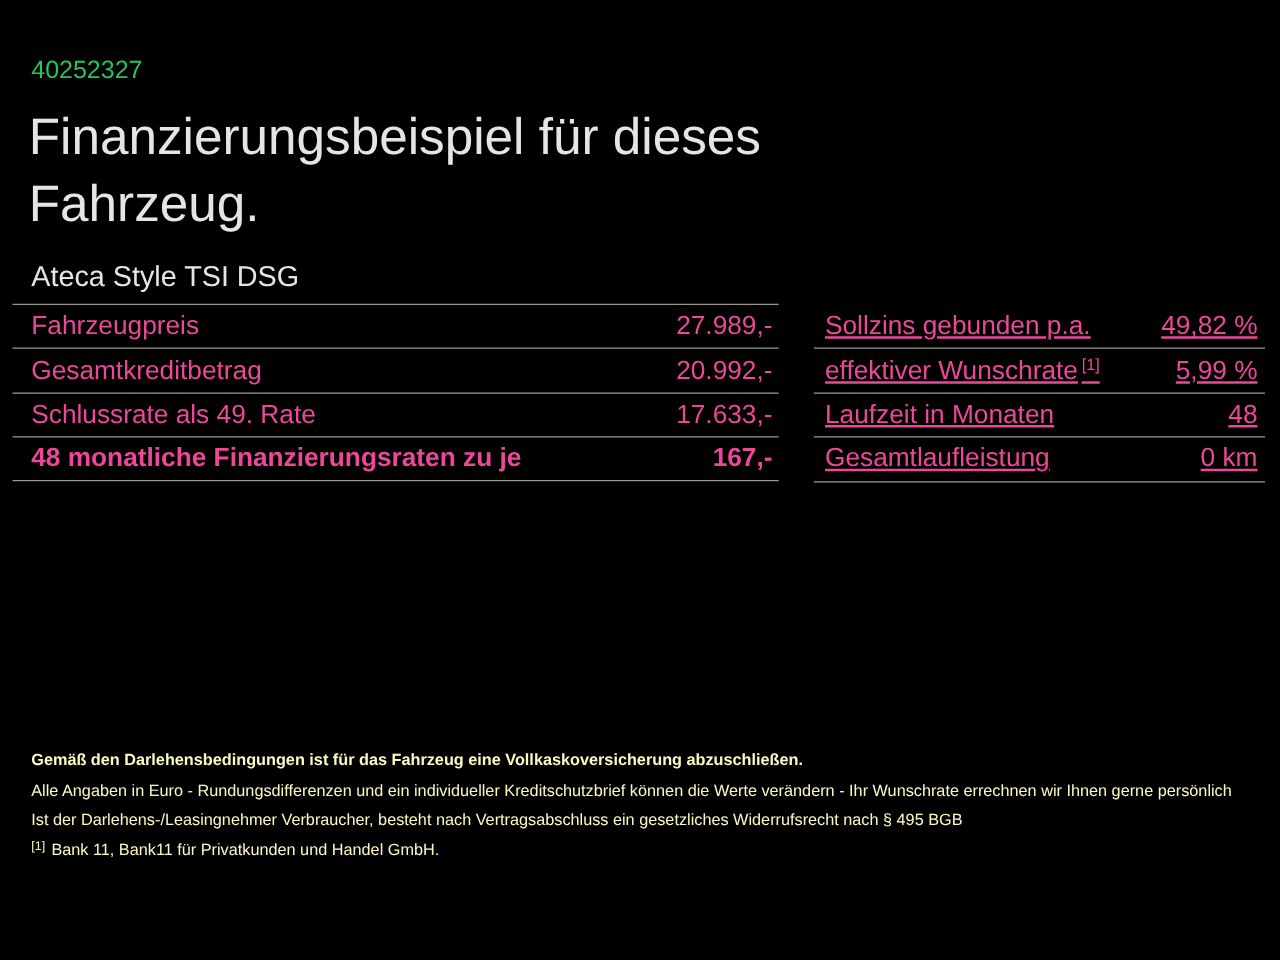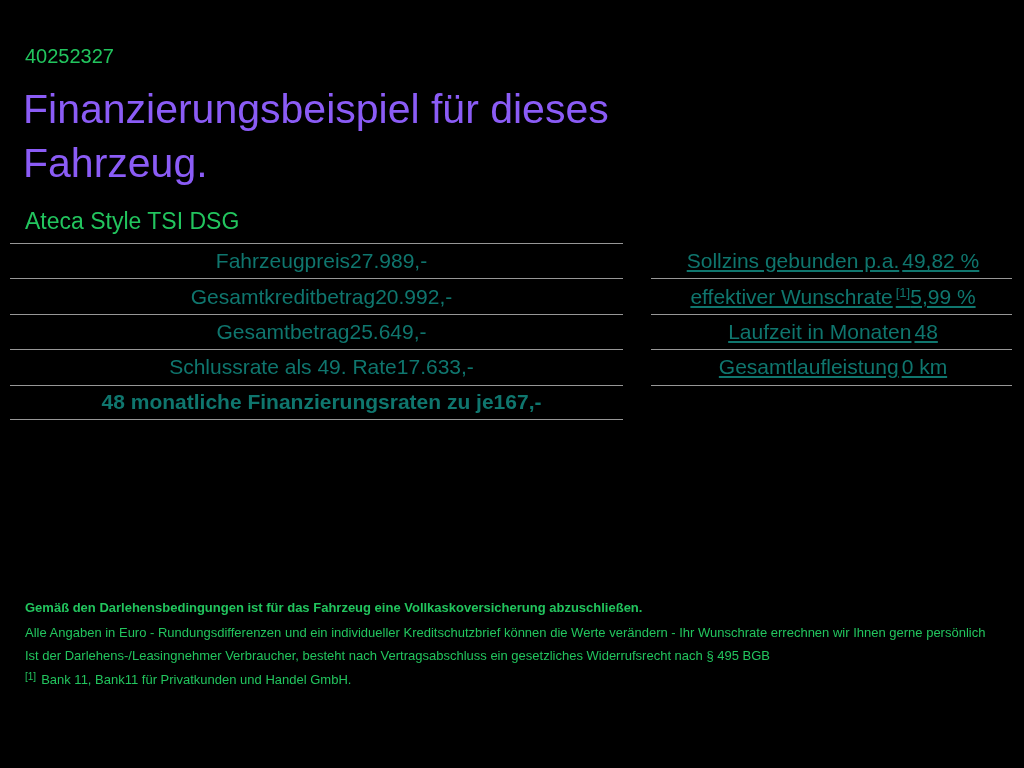--- a/index.html
+++ b/index.html
@@ -12,43 +12,43 @@
     overflow: hidden;
   }
   .id-number {
     position: absolute; left: 25px; top: 45px;
     font-size: 20px; color: #22c55e;
   }
   .page-title {
     position: absolute; left: 23px; top: 82px;
     width: 700px;
     font-size: 41px; font-weight: 400; line-height: 54px;
-    color: #8b5cf6;
+    color: #e5e5e5;
   }
   .vehicle-name {
     position: absolute; left: 25px; top: 208px;
-    font-size: 23px; color: #22c55e;
+    font-size: 23px; color: #e5e5e5;
   }
   .fin-table { position: absolute; }
   .fin-table .row {
     height: 35.4px;
-    display: flex; align-items: center; justify-content: center;
-    font-size: 21px; color: #0f766e;
+    display: flex; align-items: center; justify-content: space-between;
+    font-size: 21px; color: #ec4899;
     white-space: nowrap;
   }
   .table-left { left: 10px; top: 243px; width: 613px; }
   .table-left .row { border-top: 1px solid #979797; padding: 0 5px 0 15px; }
   .table-left .row:last-child { border-bottom: 1px solid #979797; }
   .table-right { left: 651px; top: 244px; width: 361px; }
   .table-right .row { border-bottom: 1px solid #979797; padding: 0 6px 0 9px; text-decoration: underline; }
   .row.bold { font-weight: bold; }
   .row .sup { font-size: 13px; position: relative; top: -7px; margin-left: 3px; }
   .footer-line {
     position: absolute; left: 25px;
-    font-size: 13px; color: #22c55e; white-space: nowrap;
+    font-size: 13px; color: #fef9c3; white-space: nowrap;
   }
   .footer-line.bold { font-weight: bold; }
   .fn-marker { font-size: 10px; position: relative; top: -4px; margin-right: 5px; }
 </style>
 </head>
 <body>
 
 <div class="id-number">40252327</div>
 
 <h1 class="page-title">Finanzierungsbeispiel für dieses Fahrzeug.</h1>
@@ -56,24 +56,20 @@
 <div class="vehicle-name">Ateca Style TSI DSG</div>
 
 <div class="fin-table table-left">
   <div class="row">
     <span>Fahrzeugpreis</span>
     <span>27.989,-</span>
   </div>
   <div class="row">
     <span>Gesamtkreditbetrag</span>
     <span>20.992,-</span>
-  </div>
-  <div class="row">
-    <span>Gesamtbetrag</span>
-    <span>25.649,-</span>
   </div>
   <div class="row">
     <span>Schlussrate als 49. Rate</span>
     <span>17.633,-</span>
   </div>
   <div class="row bold">
     <span>48 monatliche Finanzierungsraten zu je</span>
     <span>167,-</span>
   </div>
 </div>

